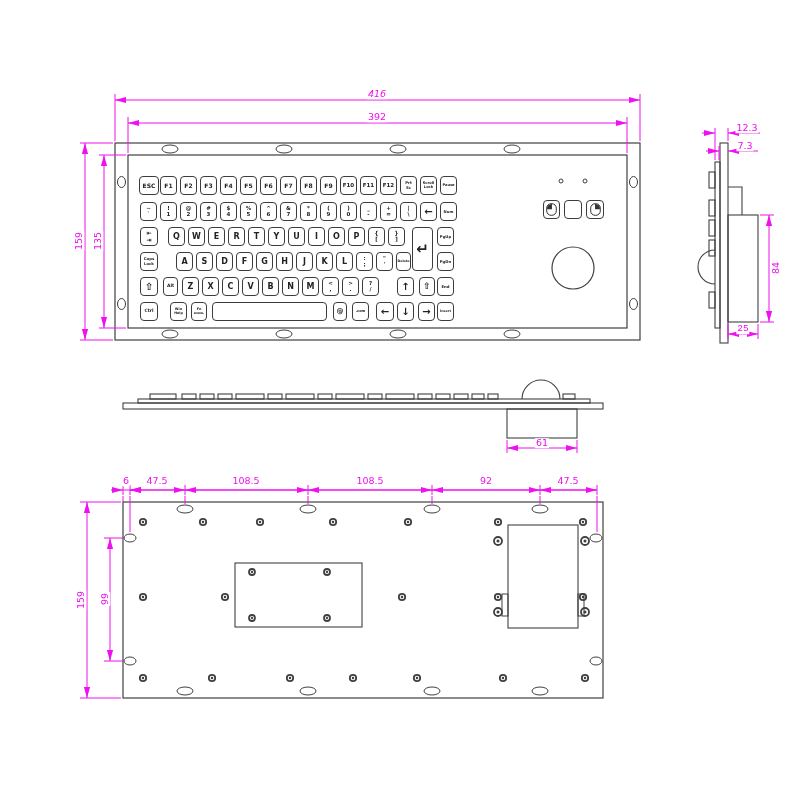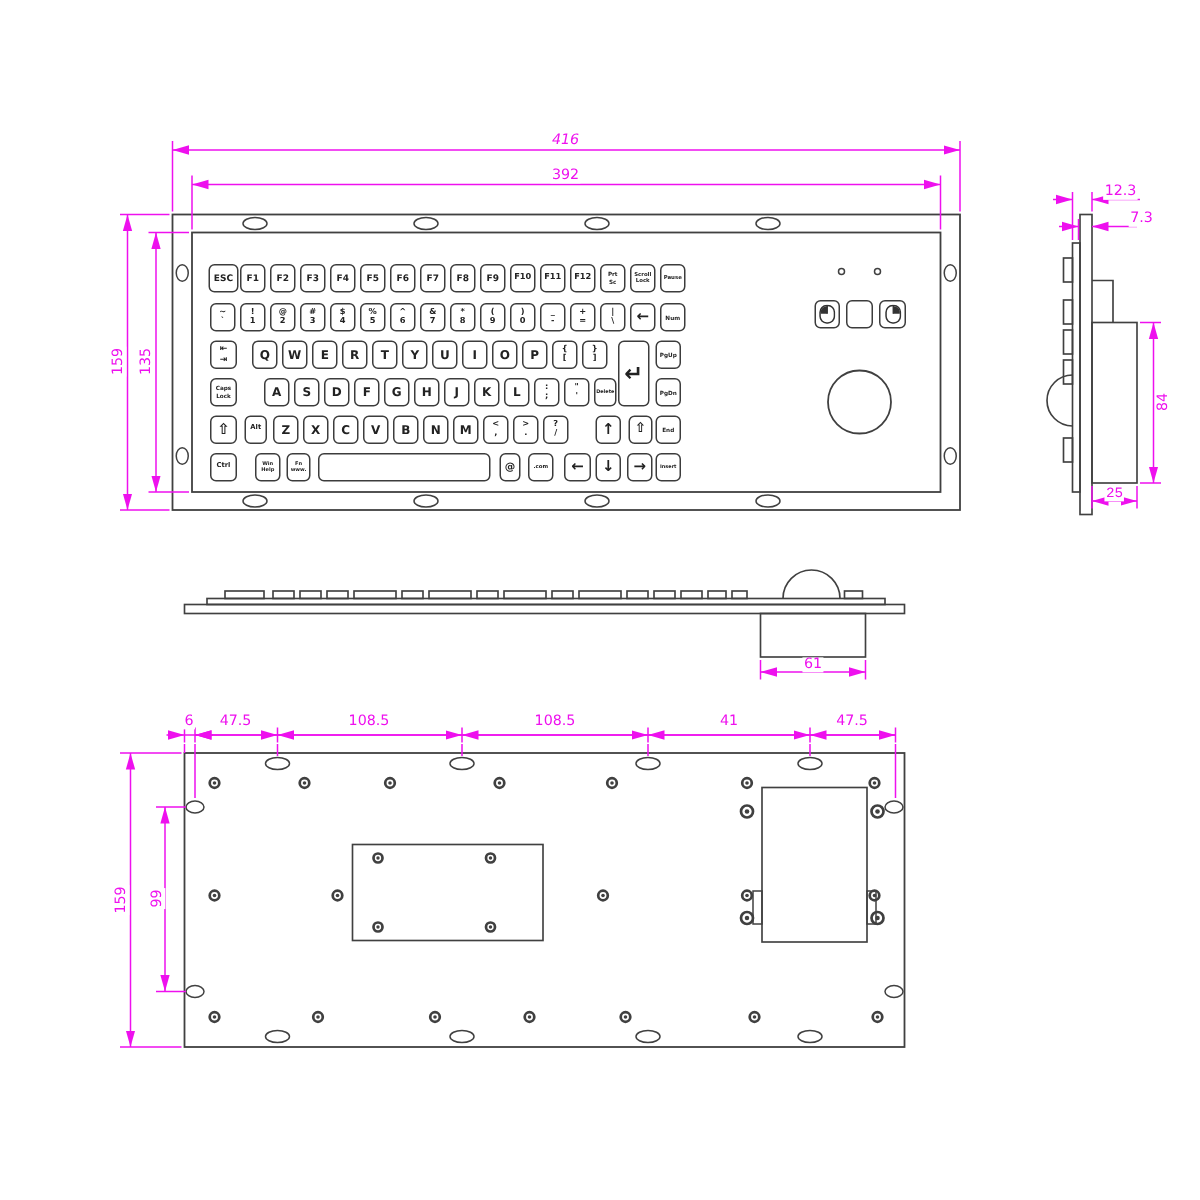--- a/index.html
+++ b/index.html
@@ -397,25 +397,25 @@
           <path d="M5.5,1 L5.5,6.2 L9.9,6.2 L9.9,4.8 Q9.5,1.5 5.5,1 Z" fill="#333"></path>
         </svg>
       </div>
     </div>
 
   <div class="dim" style="left:377px;top:94px;font-style:italic;">416</div>
   <div class="dim" style="left:377px;top:117px;">392</div>
   <div class="dim rot" style="left:79px;top:241px;">159</div>
   <div class="dim rot" style="left:98px;top:241px;">135</div>
   <div class="dim" style="left:747px;top:128px;">12.3</div>
-  <div class="dim" style="left:745px;top:146px;margin-left:16px;">7.3</div>
+  <div class="dim" style="left:745px;top:146px;">7.3</div>
   <div class="dim rot" style="left:776px;top:268px;">84</div>
   <div class="dim" style="left:743px;top:329px;font-family:Liberation Mono, monospace;">25</div>
   <div class="dim" style="left:542px;top:443px;">61</div>
   <div class="dim" style="left:126px;top:481px;">6</div>
   <div class="dim" style="left:157px;top:481px;">47.5</div>
   <div class="dim" style="left:246px;top:481px;">108.5</div>
   <div class="dim" style="left:370px;top:481px;">108.5</div>
-  <div class="dim" style="left:486px;top:481px;">41</div>
+  <div class="dim" style="left:486px;top:481px;">92</div>
   <div class="dim" style="left:568px;top:481px;">47.5</div>
   <div class="dim rot" style="left:81px;top:600px;">159</div>
   <div class="dim rot" style="left:105px;top:599px;">99</div>
 </div>
 
 </body></html>

